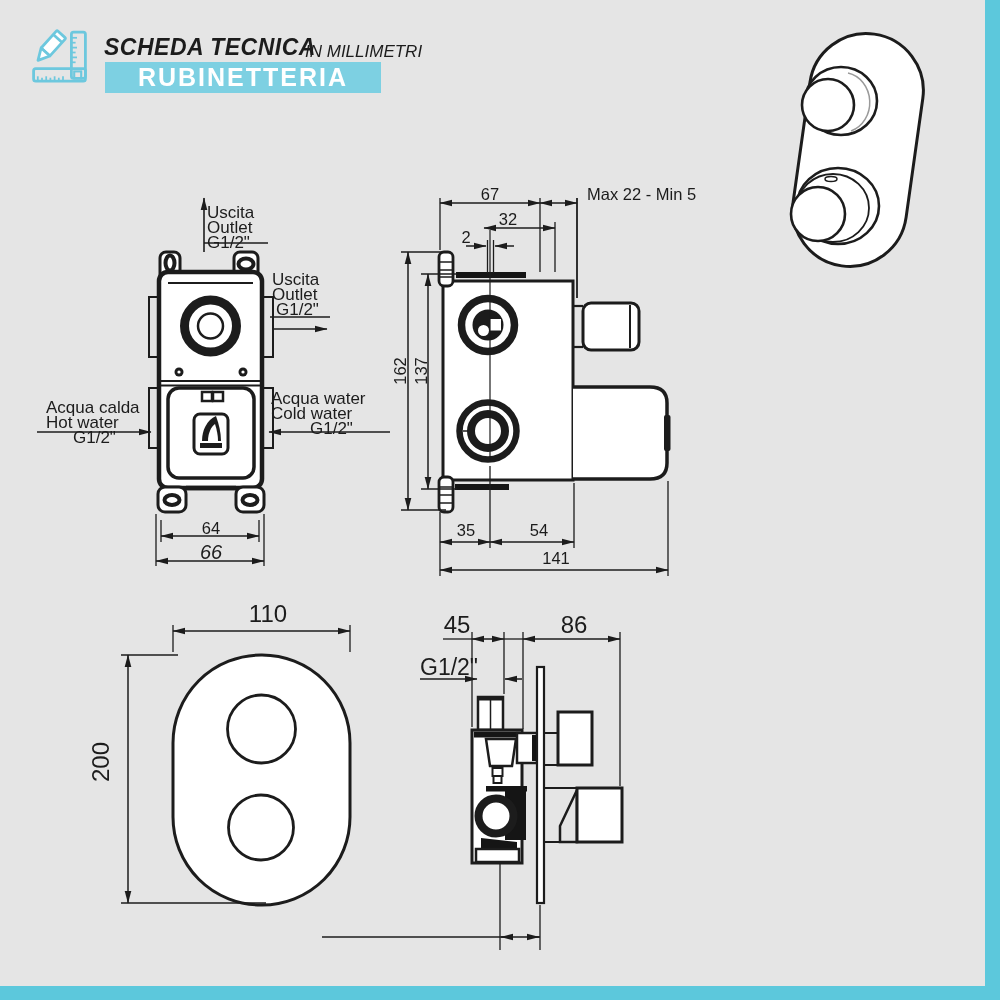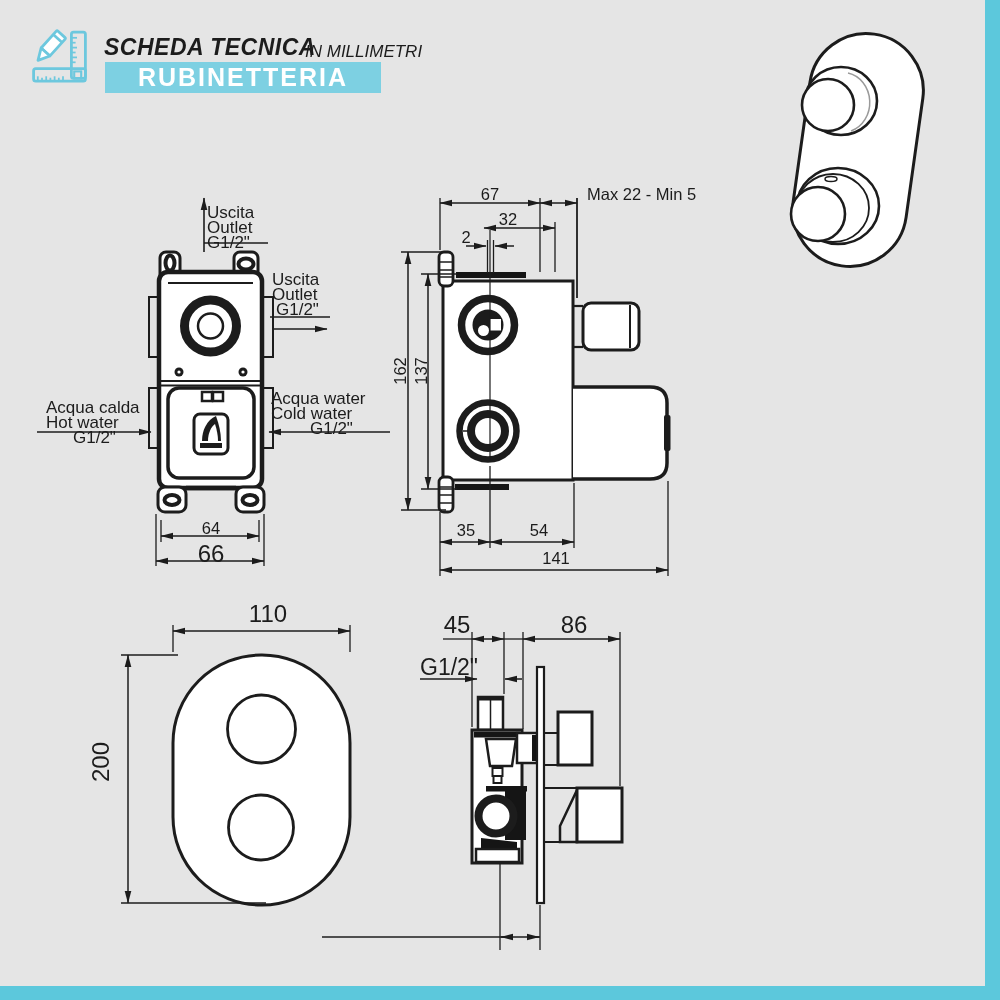--- a/index.html
+++ b/index.html
@@ -7,21 +7,21 @@
   #sheet {
     position:relative; width:1000px; height:1000px;
     background:#e5e5e5; overflow:hidden;
     font-family:"Liberation Sans","DejaVu Sans",sans-serif;
     color:#1c1c1c;
   }
   .txt { position:absolute; white-space:nowrap; color:#1c1c1c; line-height:1; }
   .c   { transform:translateX(-50%); }
   .rot { transform:translate(-50%,-50%) rotate(-90deg); }
   .dim16 { font-size:16.5px; }
-  .dim20 { font-size:24px; }
+  .dim20 { font-size:20px;font-style:italic; }
   .dim24 { font-size:24px; }
   .dim25 { font-size:25px; }
   .lbl { position:absolute; font-size:17px; line-height:15px; color:#1c1c1c; }
   .lbl span { display:block; white-space:nowrap; }
   #brand-band {
     position:absolute; left:105px; top:62px; width:276px; height:31px;
     display:flex; align-items:center; justify-content:center;
   }
   #brand-band span {
     color:#ffffff; font-weight:700; font-size:25px; letter-spacing:2px;

